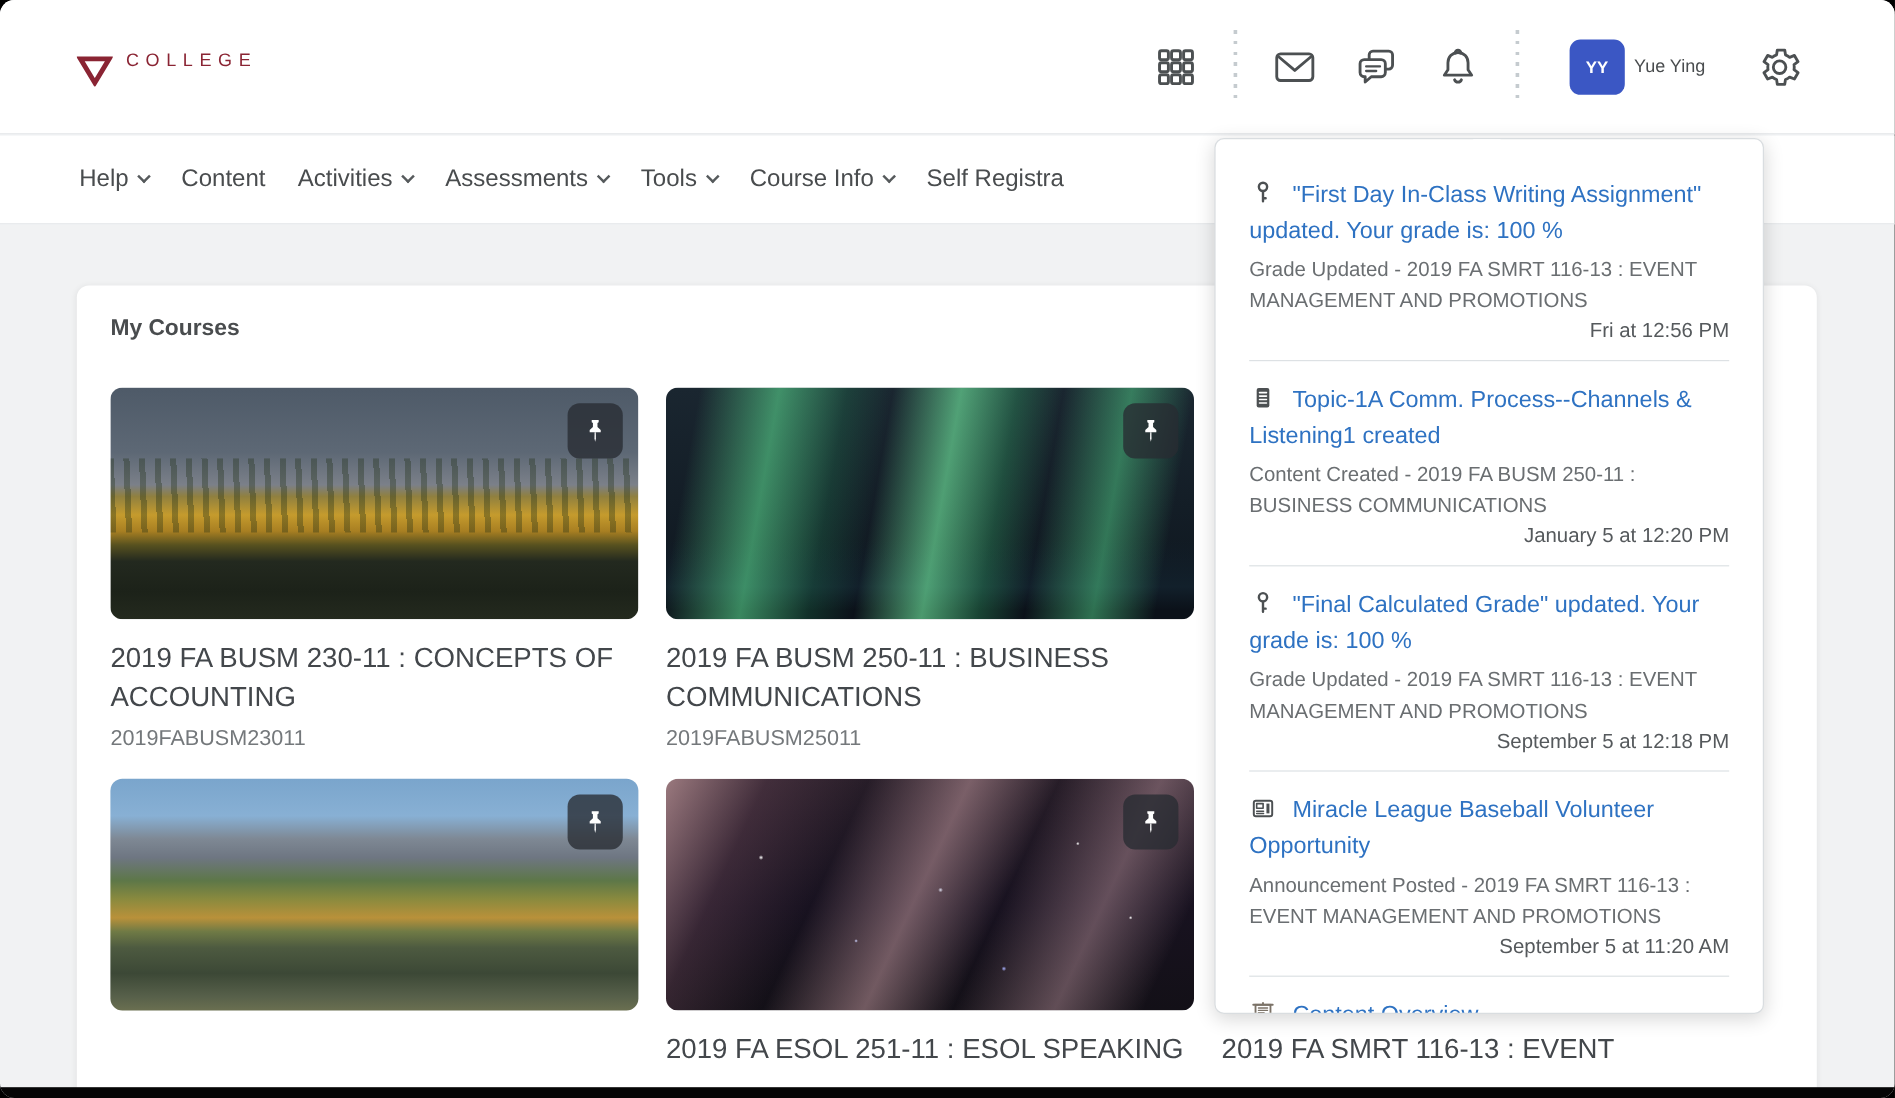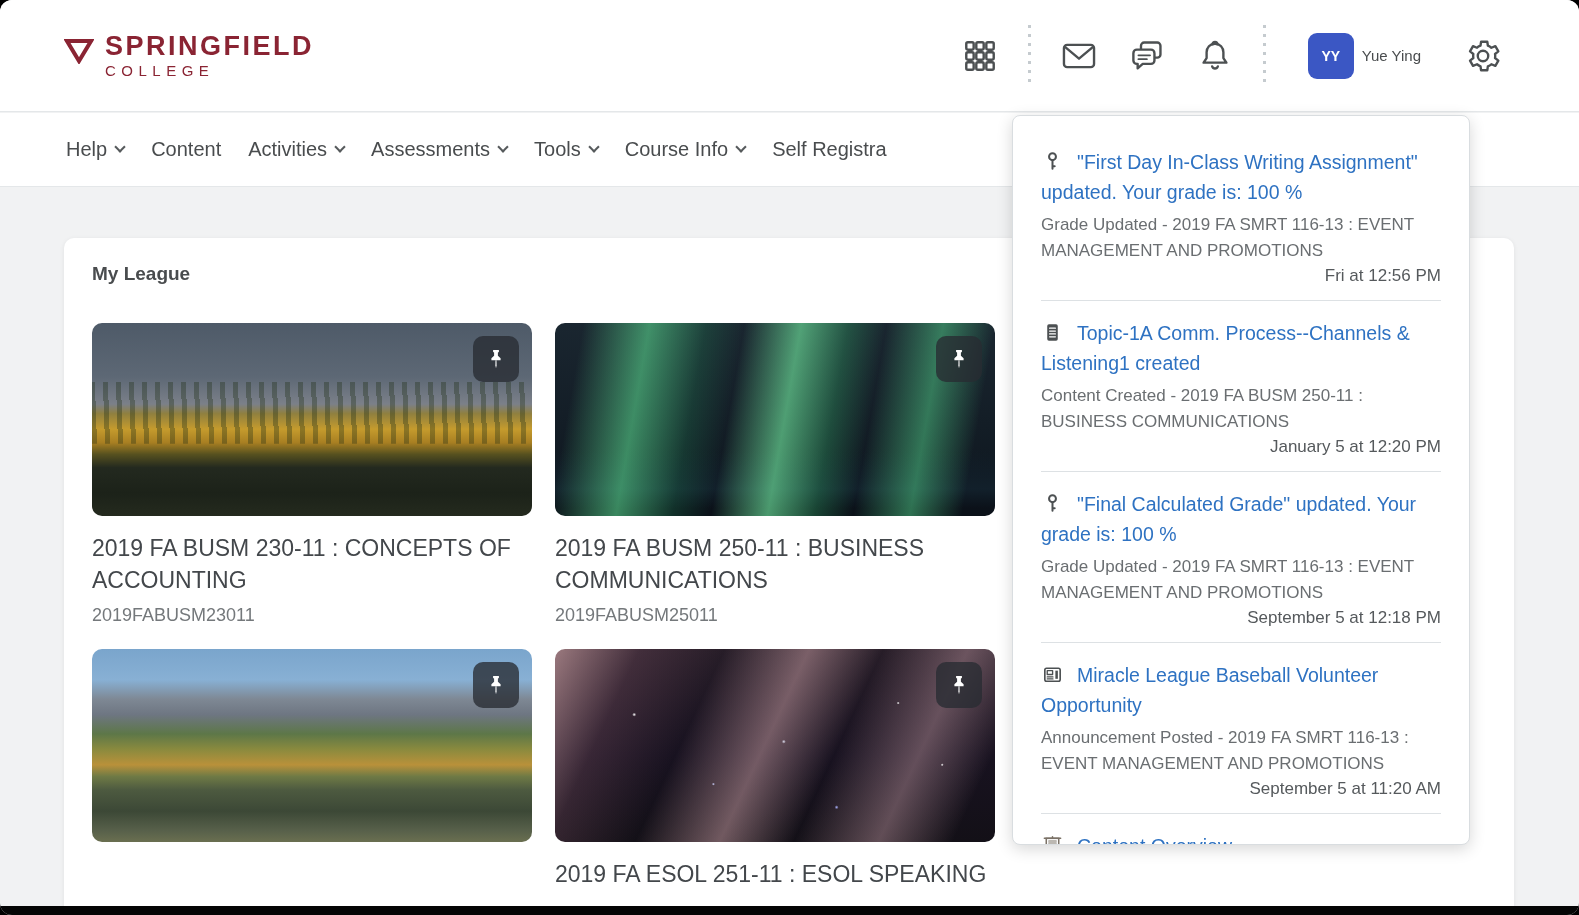--- a/index.html
+++ b/index.html
@@ -93,21 +93,20 @@
 <body>
 
 <div class="frame">
 
   <div class="header">
     <div class="logo">
       <svg width="30" height="26" viewBox="0 0 30 26" fill="none" stroke="#8a2433" stroke-width="4">
           <polygon points="3,3 27,3 15,23"></polygon>
         </svg>
       <div>
-        <div class="logo-l1">SPRINGFIELD</div>
         <div class="logo-l2">COLLEGE</div>
       </div>
     </div>
     <div class="header-right">
       <div class="hicon">
         <svg viewBox="0 0 36 36" fill="none" stroke="currentColor" stroke-width="2.3">
           <rect x="5" y="5" width="7" height="7" rx="1.5"></rect>
             <rect x="14.5" y="5" width="7" height="7" rx="1.5"></rect>
             <rect x="24" y="5" width="7" height="7" rx="1.5"></rect>
           <rect x="5" y="14.5" width="7" height="7" rx="1.5"></rect>
@@ -185,21 +184,21 @@
         <span class="chev"></span>
       </div>
 
       <div class="nav-item">
         <span>Self Registra</span>
 
       </div>
     </div>
 
   <div class="panel">
-    <div class="panel-title">My League</div>
+    <div class="panel-title">My Courses</div>
     <div class="grid">
 
         <div class="card">
           <div class="card-img img-autumn-forest-lake">
             <div class="pin">
               <svg viewBox="0 0 24 24" fill="#fff">
                 <path d="M9.1 3h5.8v1.9l-1 .6v3.3l2.7 2.5v1.9H7.4v-1.9l2.7-2.5V5.5l-1-.6z"></path>
                 <path d="M11.5 13.2h1l.1 5.3-.6 2.7-.6-2.7z"></path>
               </svg>
             </div>
@@ -260,20 +259,21 @@
 
         <div class="card">
           <div class="card-img img-grass-field">
             <div class="pin">
               <svg viewBox="0 0 24 24" fill="#fff">
                 <path d="M9.1 3h5.8v1.9l-1 .6v3.3l2.7 2.5v1.9H7.4v-1.9l2.7-2.5V5.5l-1-.6z"></path>
                 <path d="M11.5 13.2h1l.1 5.3-.6 2.7-.6-2.7z"></path>
               </svg>
             </div>
           </div>
+          <div class="card-title">2019 FA SMRT 116-13 : EVENT</div>
 
         </div>
       </div>
   </div>
 
   <div class="popover">
     <div class="caret"></div>
     <div>
 
         <div class="notif">

